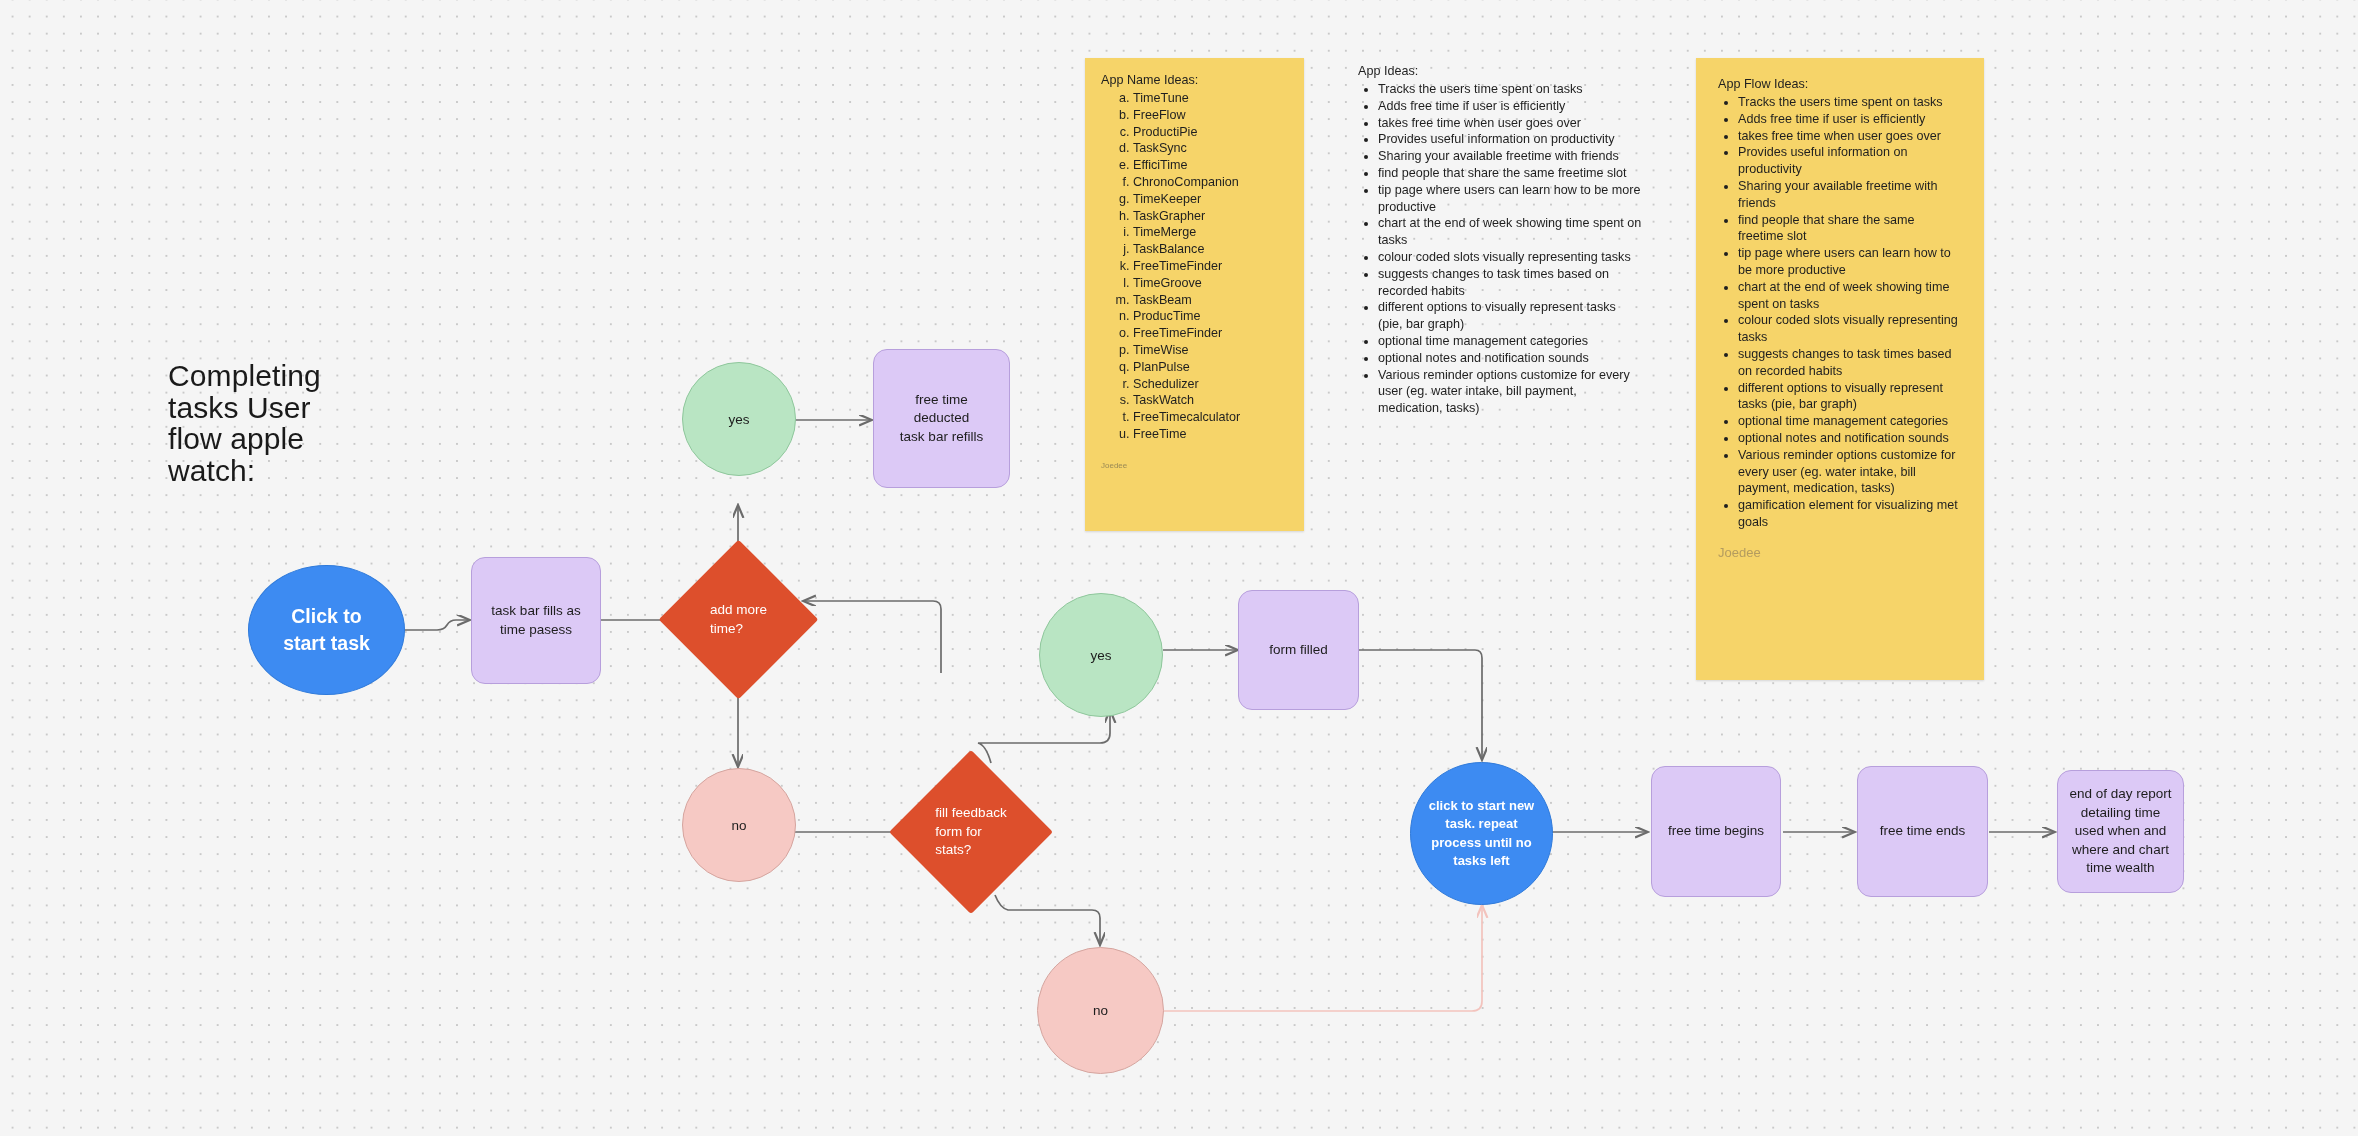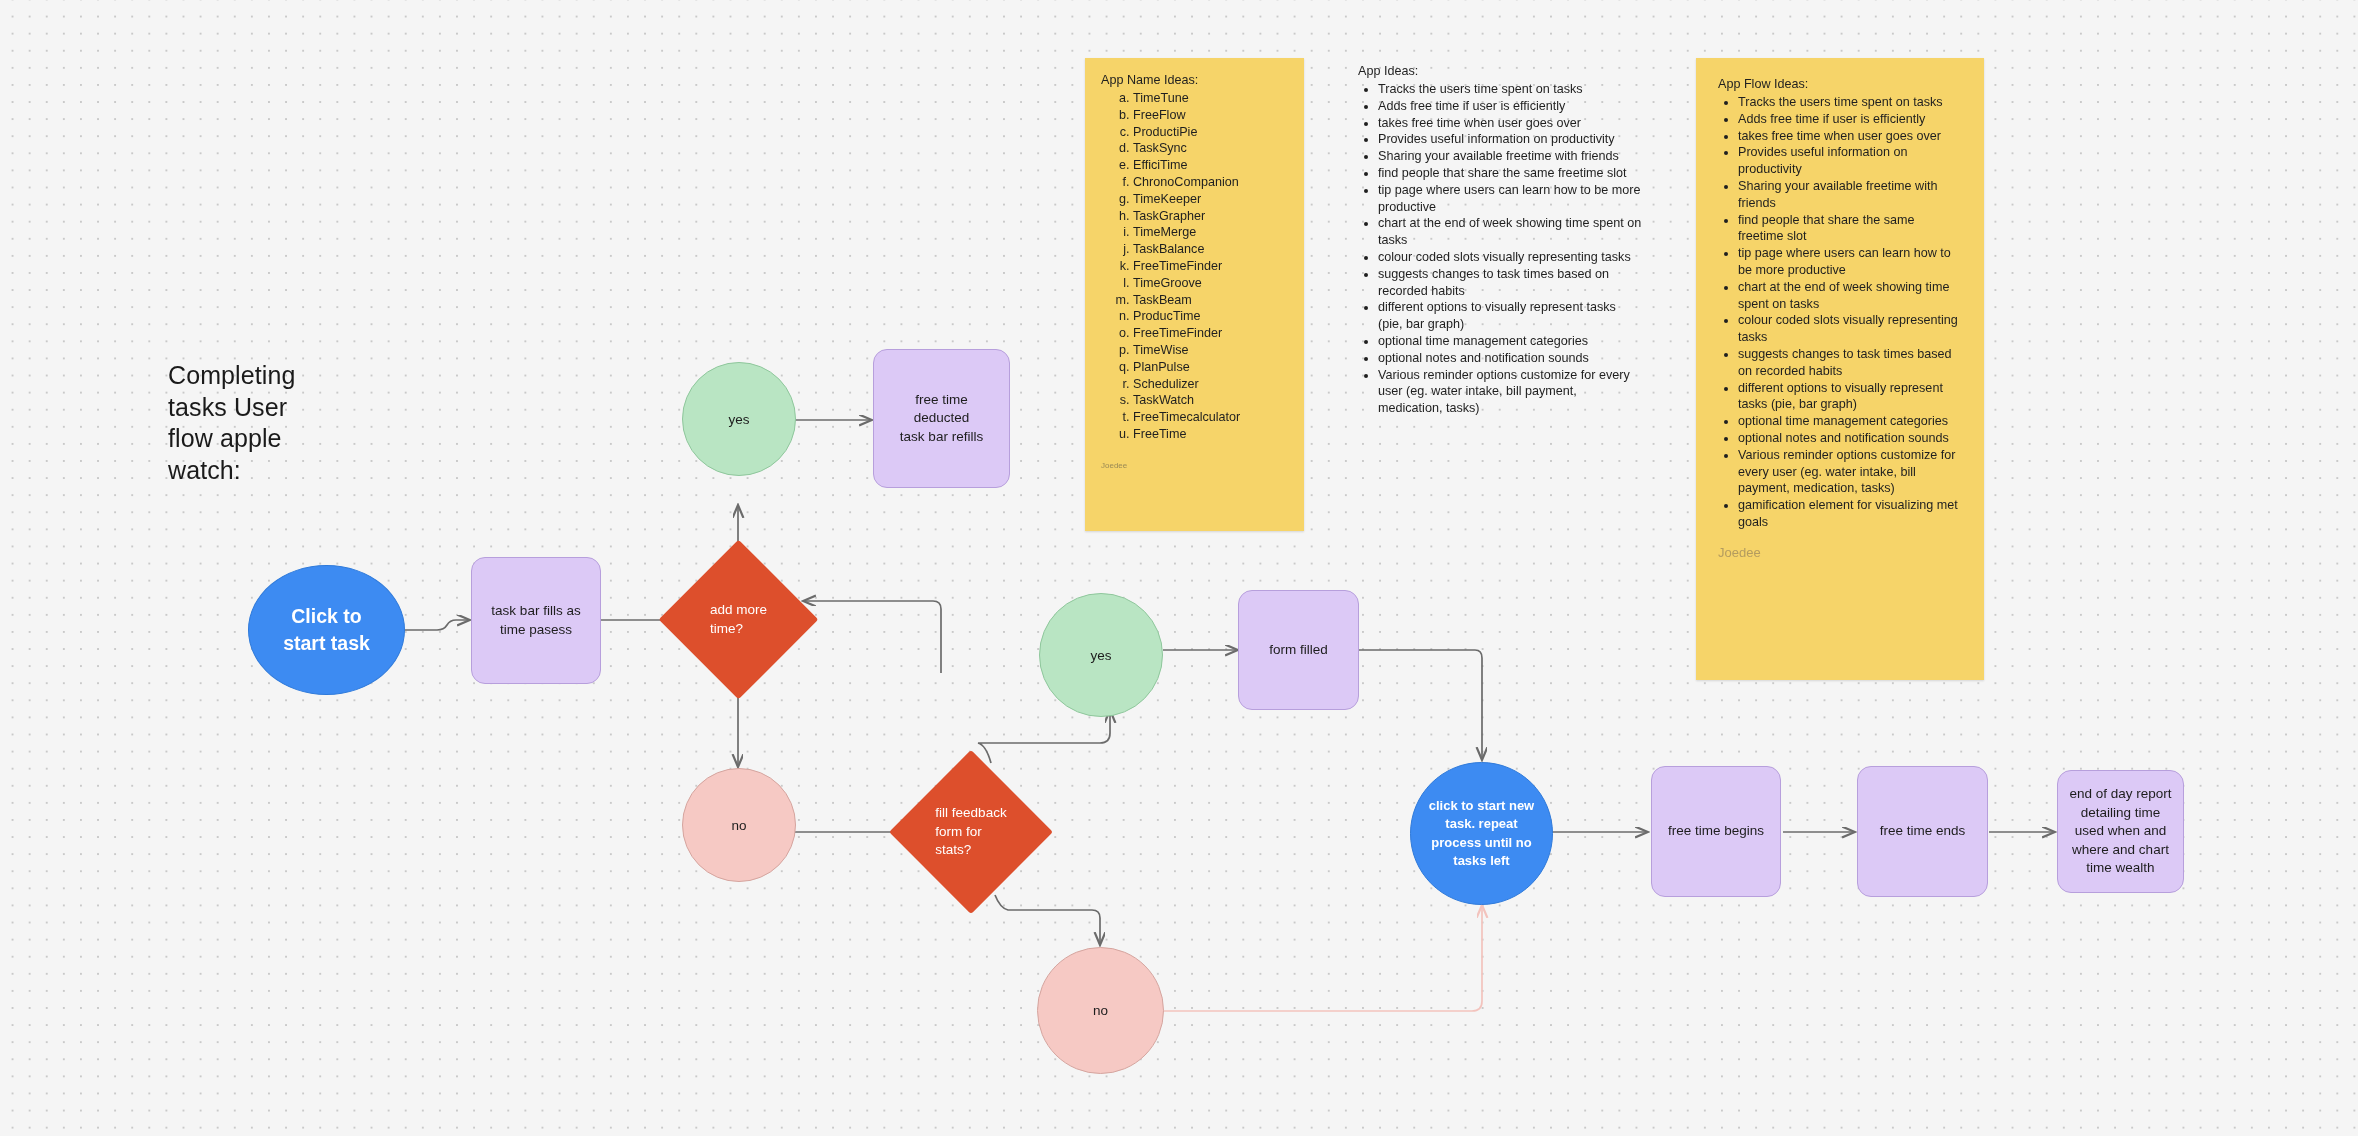--- a/index.html
+++ b/index.html
@@ -22,21 +22,21 @@
     background-size: 17.1px 17.1px;
     background-position: 4px 8px;
   }
 
   
   .board-title {
     position: absolute;
     left: 168px;
     top: 360px;
     width: 230px;
-    font-size: 25px;
+    font-size: 30px;
     line-height: 31.5px;
     color: #1a1a1a;
     letter-spacing: 0.1px;
     white-space: pre-line;
   }
 
   
   .node {
     position: absolute;
     box-sizing: border-box;

